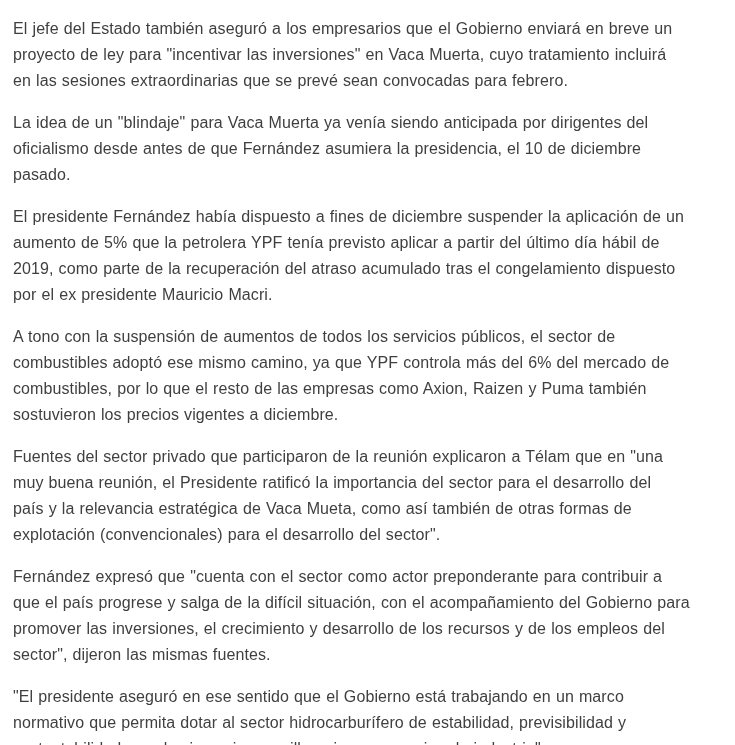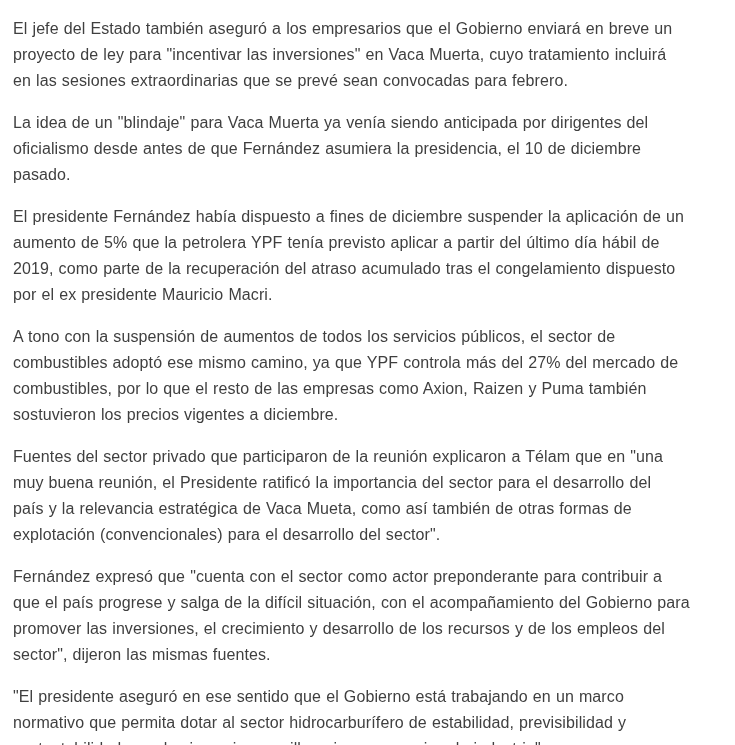--- a/index.html
+++ b/index.html
@@ -41,21 +41,21 @@
 proyecto de ley para "incentivar las inversiones" en Vaca Muerta, cuyo tratamiento incluirá
 en las sesiones extraordinarias que se prevé sean convocadas para febrero.</p>
   <p class="article-paragraph">La idea de un "blindaje" para Vaca Muerta ya venía siendo anticipada por dirigentes del
 oficialismo desde antes de que Fernández asumiera la presidencia, el 10 de diciembre
 pasado.</p>
   <p class="article-paragraph">El presidente Fernández había dispuesto a fines de diciembre suspender la aplicación de un
 aumento de 5% que la petrolera YPF tenía previsto aplicar a partir del último día hábil de
 2019, como parte de la recuperación del atraso acumulado tras el congelamiento dispuesto
 por el ex presidente Mauricio Macri.</p>
   <p class="article-paragraph">A tono con la suspensión de aumentos de todos los servicios públicos, el sector de
-combustibles adoptó ese mismo camino, ya que YPF controla más del 27% del mercado de
+combustibles adoptó ese mismo camino, ya que YPF controla más del 6% del mercado de
 combustibles, por lo que el resto de las empresas como Axion, Raizen y Puma también
 sostuvieron los precios vigentes a diciembre.</p>
   <p class="article-paragraph">Fuentes del sector privado que participaron de la reunión explicaron a Télam que en "una
 muy buena reunión, el Presidente ratificó la importancia del sector para el desarrollo del
 país y la relevancia estratégica de Vaca Mueta, como así también de otras formas de
 explotación (convencionales) para el desarrollo del sector".</p>
   <p class="article-paragraph">Fernández expresó que "cuenta con el sector como actor preponderante para contribuir a
 que el país progrese y salga de la difícil situación, con el acompañamiento del Gobierno para
 promover las inversiones, el crecimiento y desarrollo de los recursos y de los empleos del
 sector", dijeron las mismas fuentes.</p>

